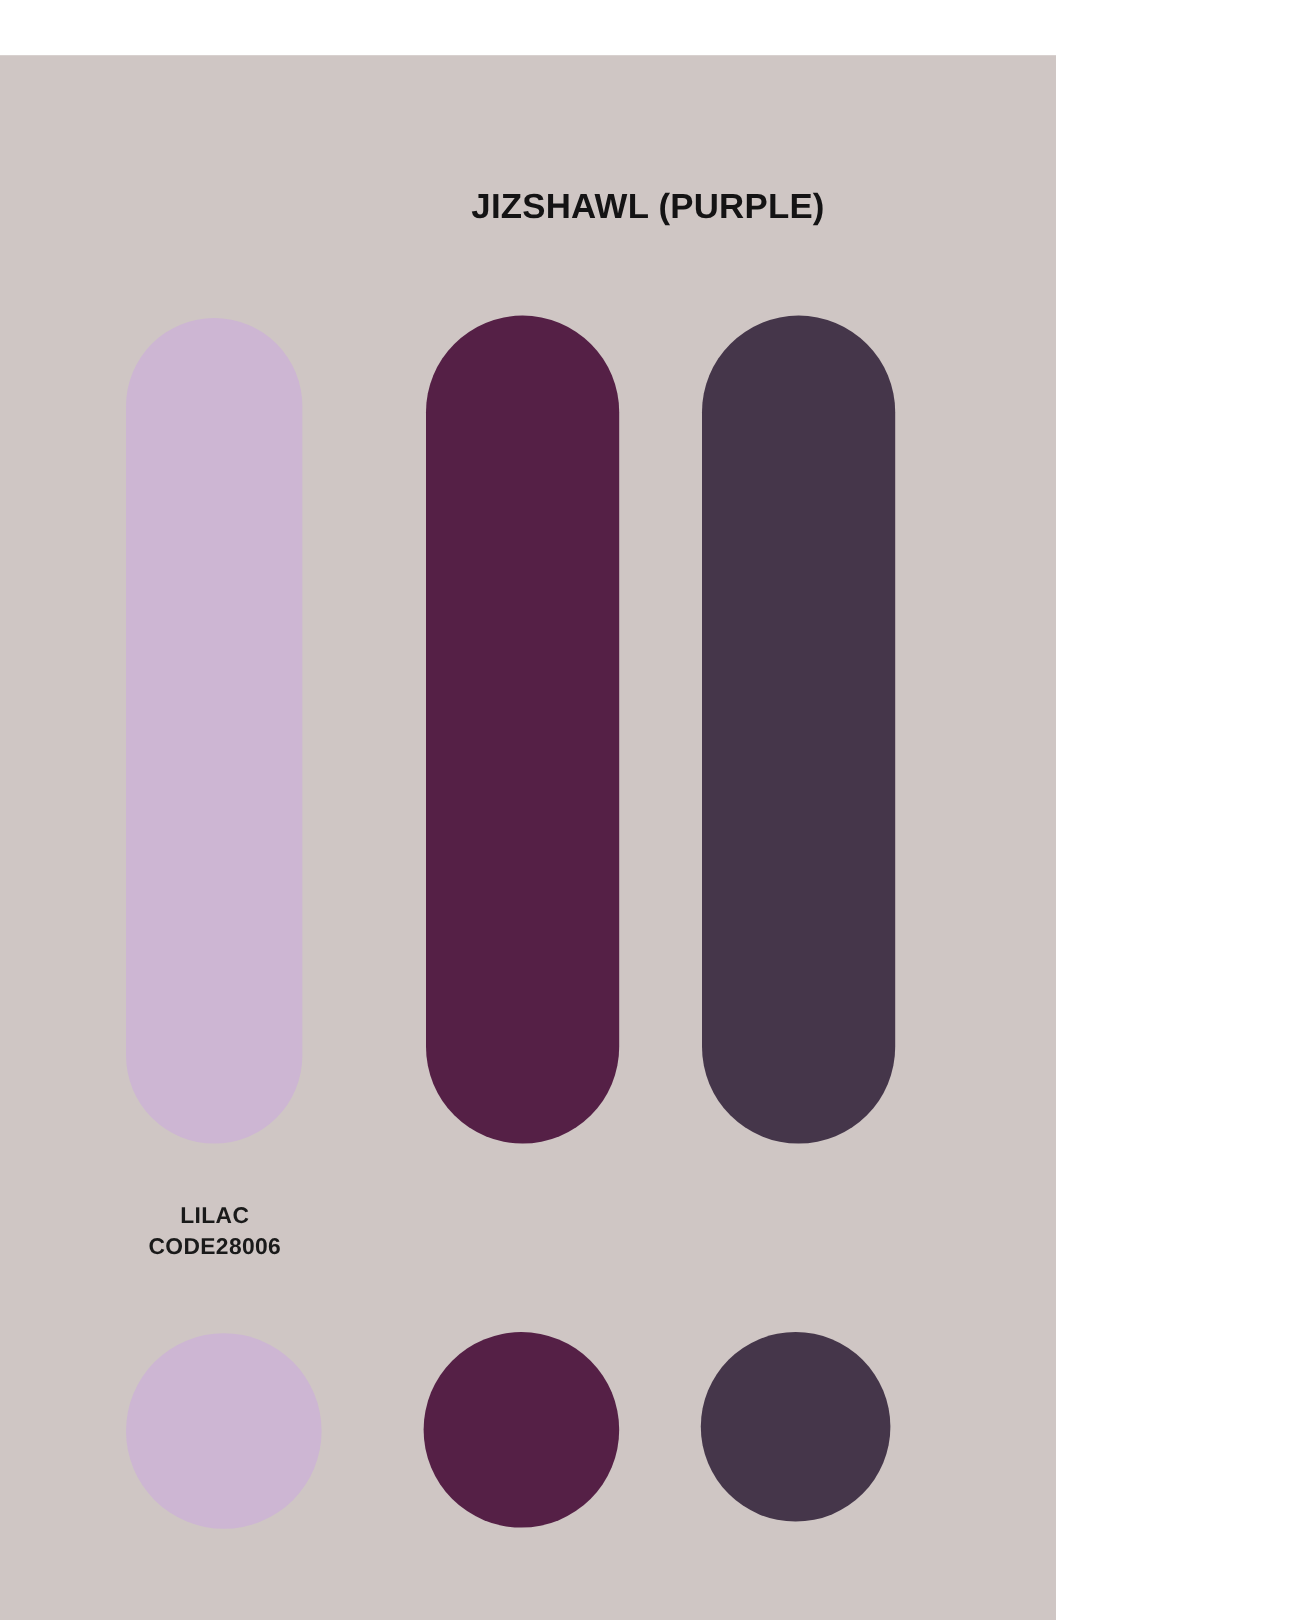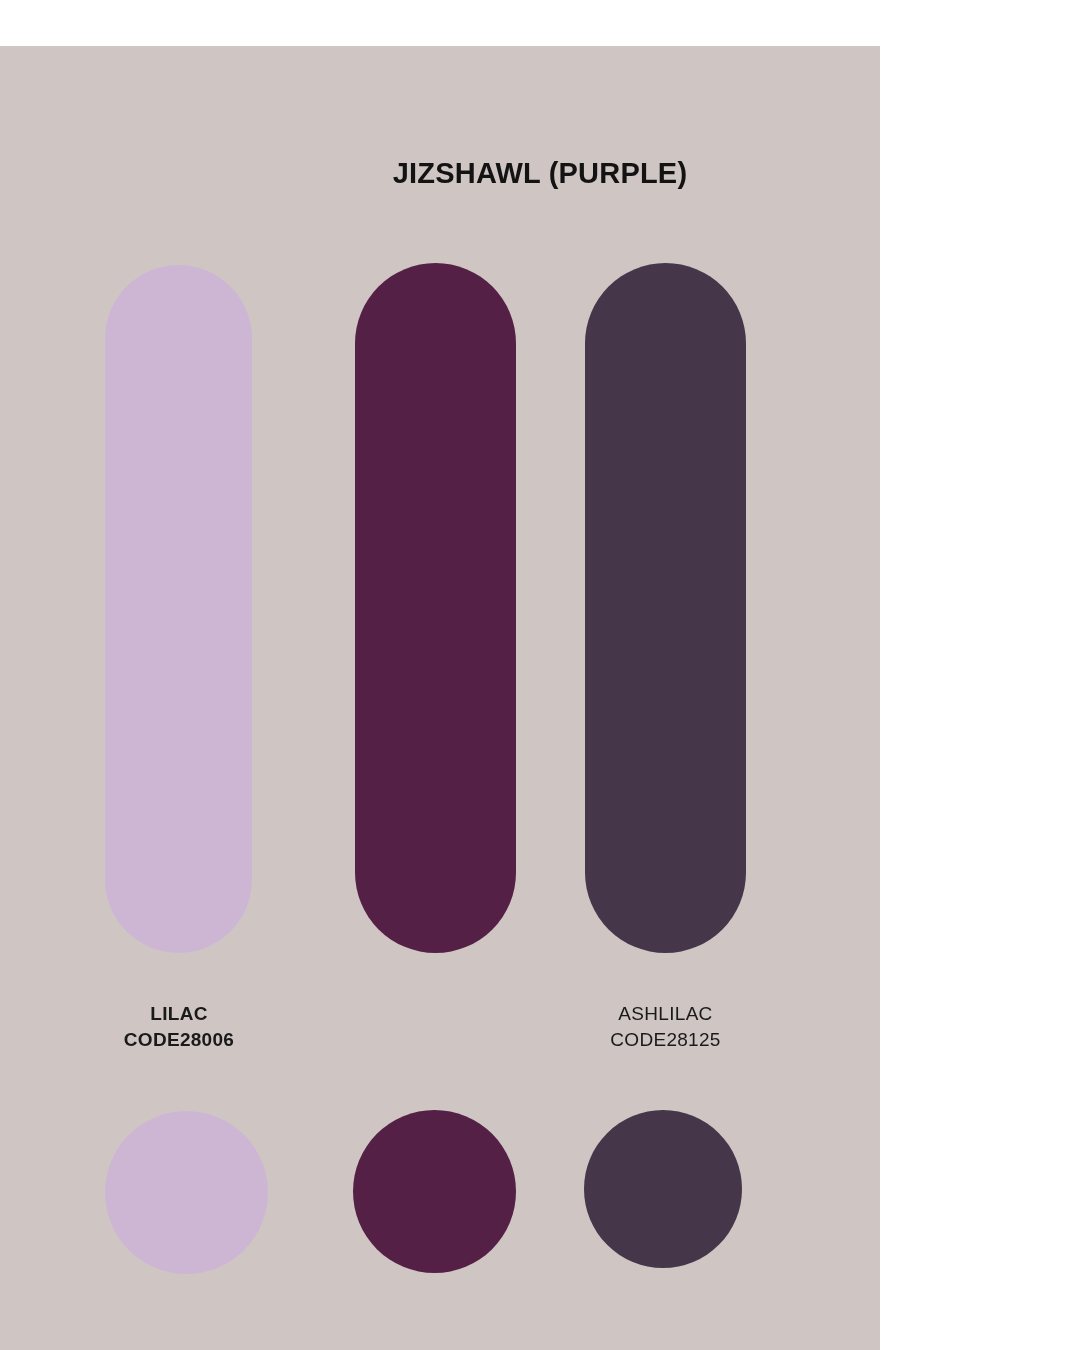--- a/index.html
+++ b/index.html
@@ -100,21 +100,17 @@
     <div class="swatch-dot" style="background-color: rgb(205, 182, 211);"></div>
   </div>
 
   <div class="swatch-column" id="column-1">
     <div class="swatch-pill" style="background-color: rgb(85, 32, 70);"></div>
     <div class="swatch-dot" style="background-color: rgb(85, 32, 70);"></div>
   </div>
 
   <div class="swatch-column" id="column-2">
     <div class="swatch-pill" style="background-color: rgb(69, 54, 74);"></div>
-    <div class="swatch-caption">
-      <span class="swatch-name">ASHLILAC</span>
-      <span class="swatch-code">CODE28125</span>
-    </div>
     <div class="swatch-dot" style="background-color: rgb(69, 54, 74);"></div>
   </div>
 
 
 </div>
 
 </body></html>

